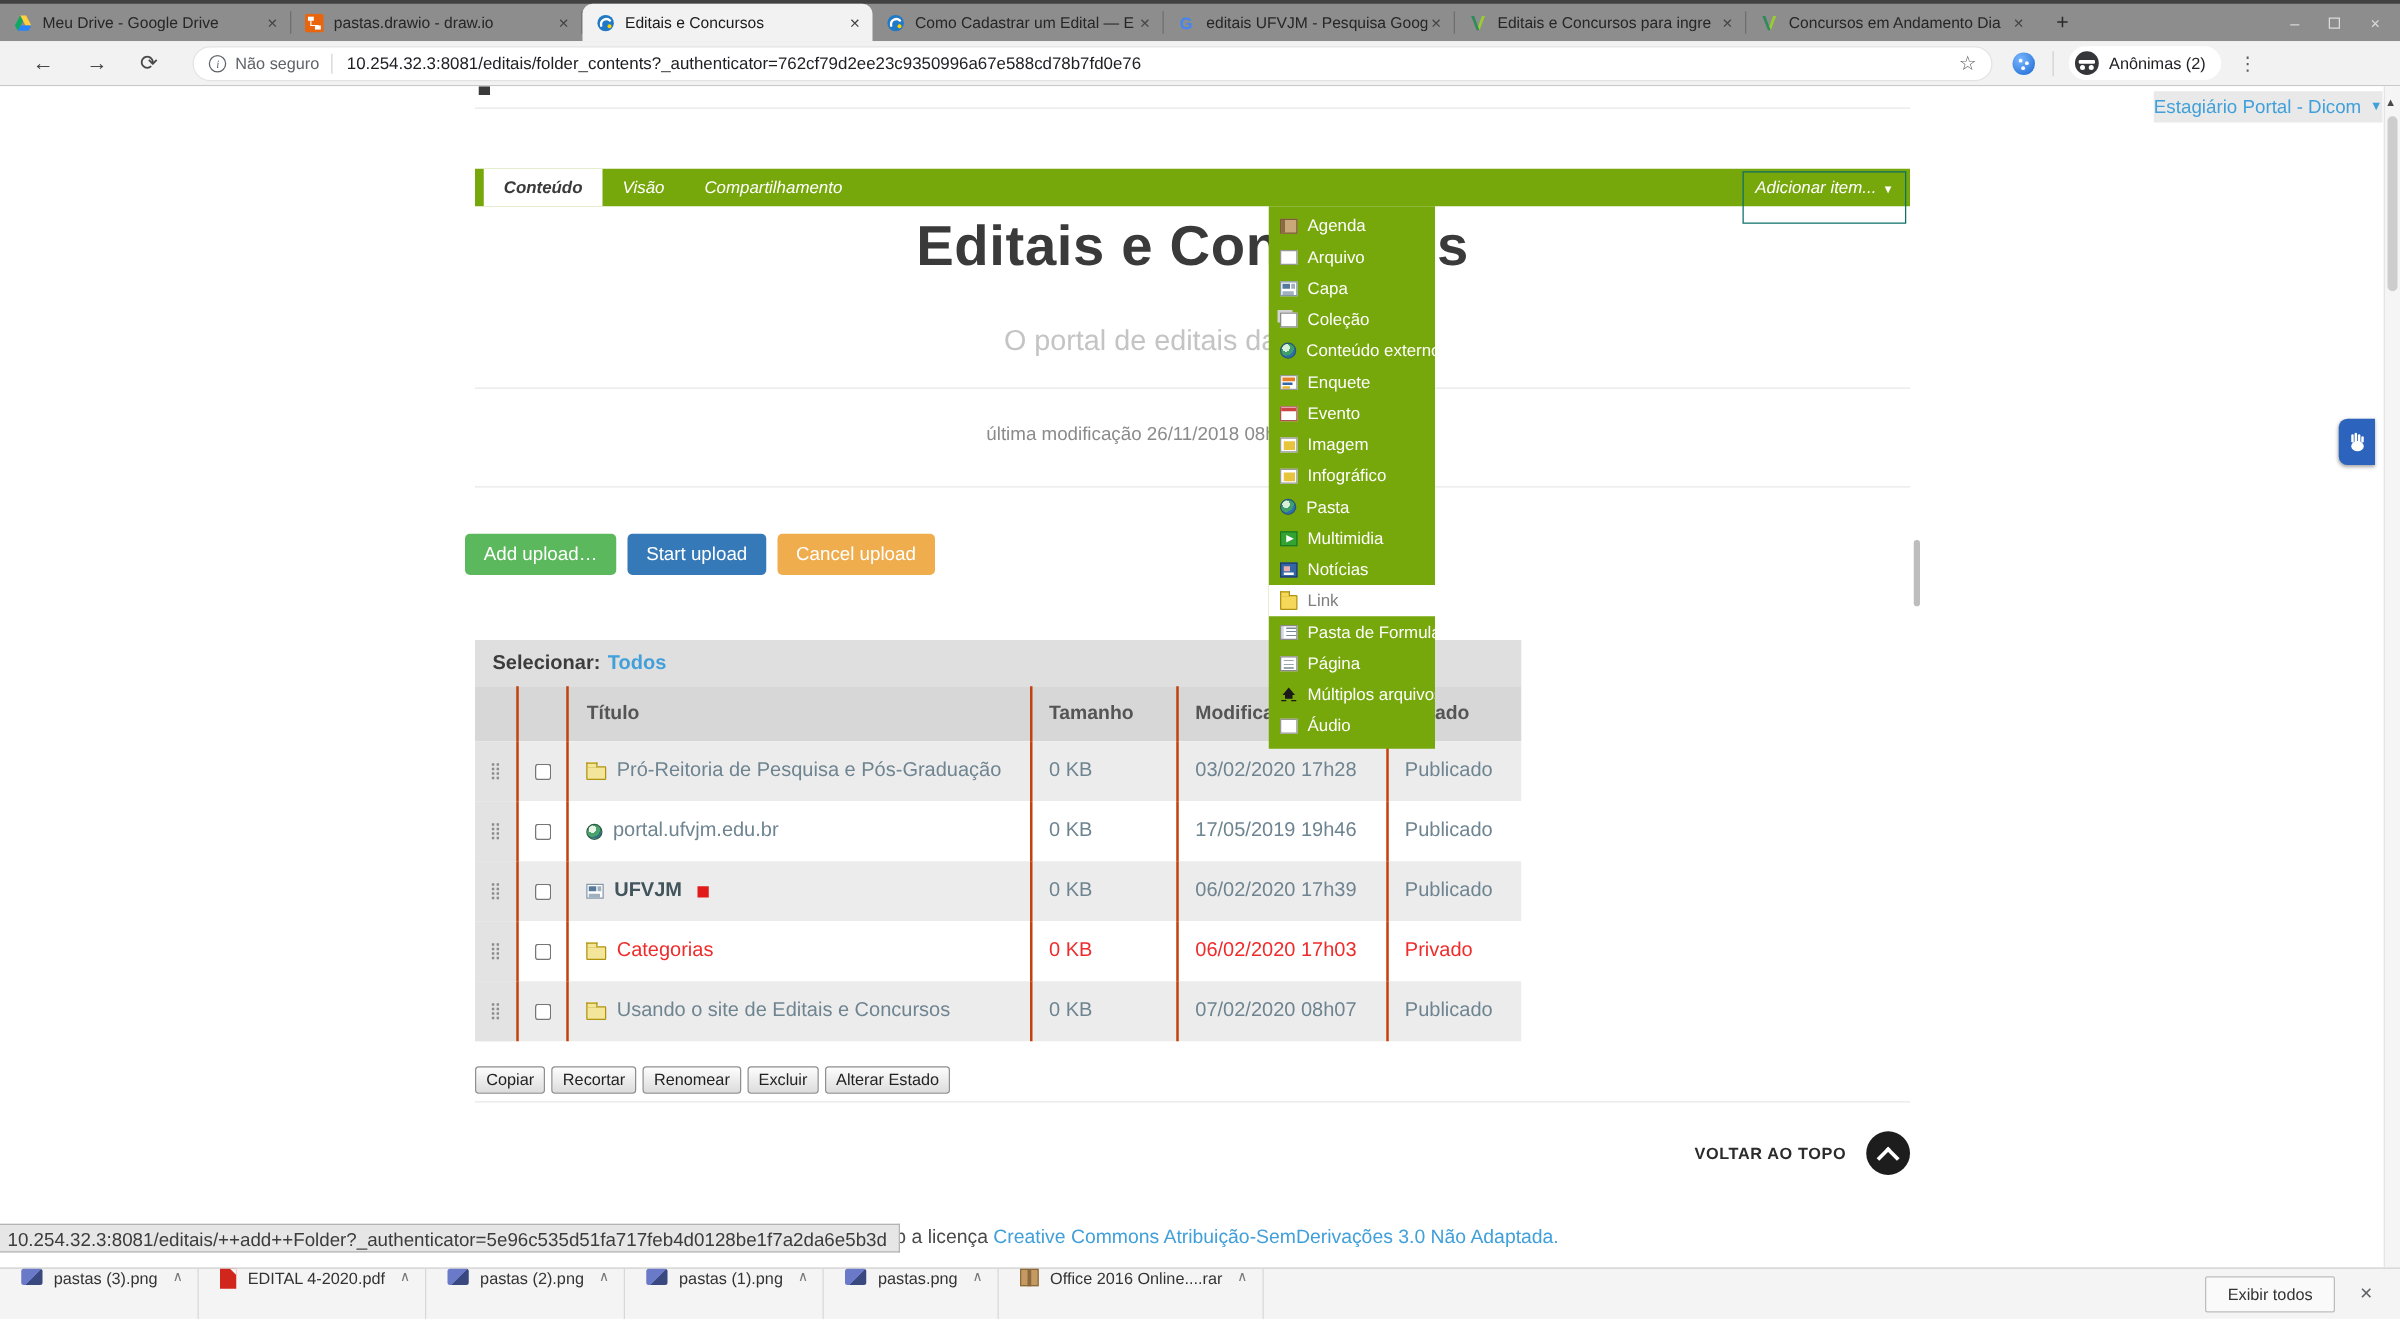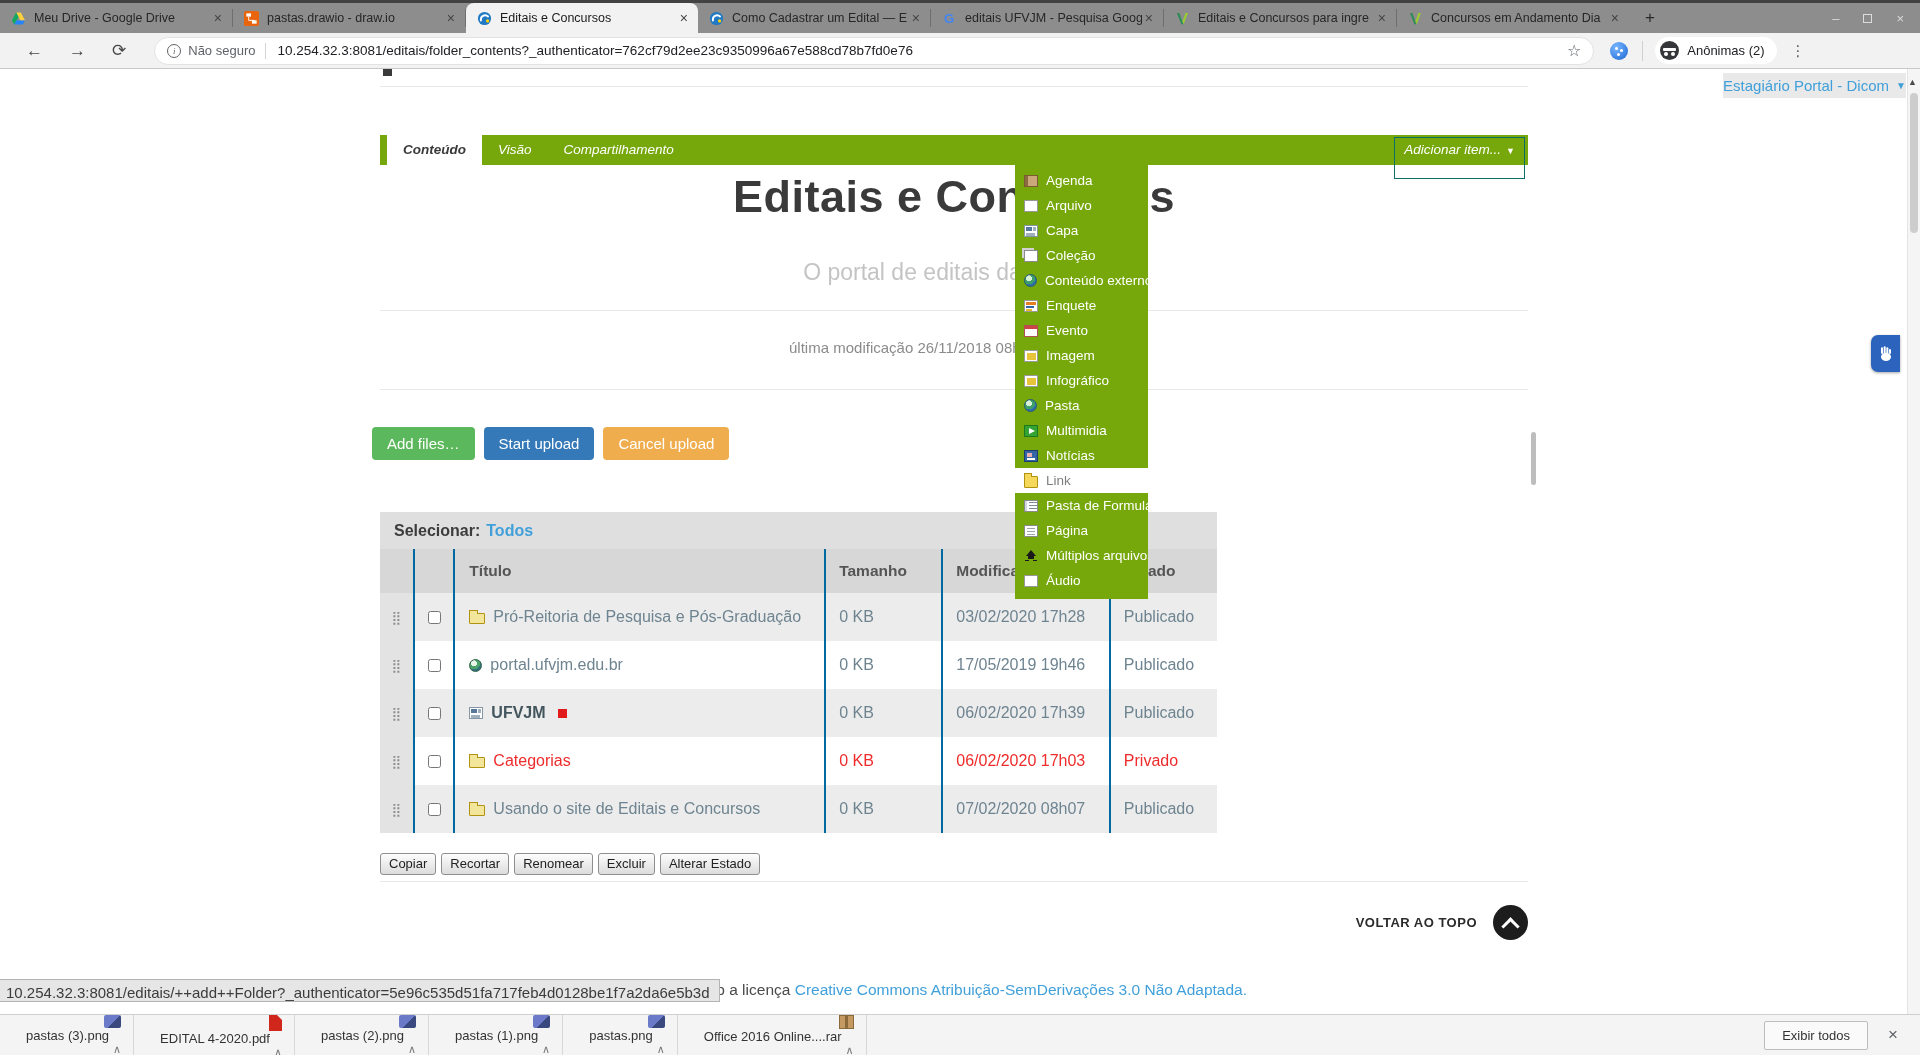--- a/index.html
+++ b/index.html
@@ -88,21 +88,21 @@
   .up-btn { padding:8px 15px; font-size:15px; border-radius:4px; color:#fff; border:none; cursor:pointer; font-family:inherit; }
   .up-add { background:#5cb85c; } .up-start { background:#3579b8; } .up-cancel { background:#f0ad4e; }
 
   .ctable { position:absolute; left:380px; top:443px; width:837px; font-size:16px; }
   .sel-band { height:37px; background:#dfdfdf; display:flex; align-items:center; padding-left:14px; font-size:16px; font-weight:bold; color:#3c3c3c; gap:6px; }
   .thead { height:44px; background:#d7d7d7; display:flex; align-items:center; font-weight:bold; color:#555; font-size:15.5px; }
   .cell { height:100%; display:flex; align-items:center; }
   .c0 { width:33px; justify-content:center; } .c1 { width:41px; justify-content:center; }
   .c2 { width:374px; padding-left:14px; } .c3 { width:118px; padding-left:13px; }
   .c4 { width:169px; padding-left:13px; } .c5 { width:109px; padding-left:13px; }
-  .thead .cell + .cell, .trow .cell + .cell { border-left:2px solid #0369a1; }
+  .thead .cell + .cell, .trow .cell + .cell { border-left:2px solid #c2410c; }
   .trow { height:48px; display:flex; align-items:center; }
   .trow.odd { background:#ececec; } .trow.even { background:#fff; }
   .trow .c0 { background:#e3e3e3; }
   .drag-handle { color:#8c8c8c; font-size:13px; cursor:grab; font-family:"DejaVu Sans",sans-serif; }
   .row-link { color:#6e8490; display:flex; align-items:center; gap:8px; cursor:pointer; }
   .row-text { color:#6e8490; }
   .trow.bold .row-link { font-weight:bold; color:#42545c; }
   .trow.private .row-link, .trow.private .row-text { color:#ef2b2b; }
   .marker { display:inline-block; width:9px; height:9px; background:#e11b1b; margin-left:4px; }
   .ric-folder { display:inline-block; width:16px; height:11px; background:#f3e59a; border:1px solid #b09310; border-radius:1px; position:relative; flex:none; margin-top:2px; }
@@ -119,21 +119,21 @@
   .back-top-circle { width:35px; height:35px; border-radius:50%; background:#1d1d1d; position:relative; cursor:pointer; }
   .back-top-circle::after { content:""; position:absolute; left:11px; top:15px; width:10px; height:10px; border-left:3px solid #fff; border-top:3px solid #fff; transform:rotate(45deg); }
 
   .footer-line { position:absolute; left:612px; top:912px; font-size:15.5px; color:#4a4a4a; white-space:nowrap; }
   .status-tip { position:absolute; left:0; top:910px; height:23px; background:#e6e6e6; border:1px solid #b4b4b4; border-left:none; font-size:15px; color:#3c3c3c; padding:4px 9px 0 6px; white-space:nowrap; z-index:6; }
 
   .vlibras { position:absolute; right:20px; top:266px; width:29px; height:37px; background:#2b63bd; border-radius:7px 0 0 7px; display:flex; align-items:center; justify-content:center; cursor:pointer; box-shadow:0 1px 3px rgba(0,0,0,.35); }
 
   
   #downloads { position:absolute; left:0; top:1014px; width:1920px; height:41px; background:#f4f4f4; border-top:1px solid #cfcfcf; display:flex; align-items:center; }
-  .dl-item { display:flex; align-items:flex-end; height:100%; padding:0 12px 0 17px; cursor:pointer;flex-direction:column; }
+  .dl-item { display:flex; align-items:flex-start; height:100%; padding:0 12px 0 17px; cursor:pointer; }
   .dl-name { font-size:13px; color:#333; margin:0 12px 0 9px; white-space:nowrap; }
   .dl-caret { font-size:11px; color:#777; }
   .dl-sep { width:1px; height:41px; background:#d8d8d8; flex:none; }
   .fi-img { width:17px; height:13px; border-radius:2px; background:linear-gradient(135deg,#6b79c9 0 55%,#39497f 55%); flex:none; }
   .fi-pdf { width:13px; height:16px; background:#d1261b; position:relative; flex:none; }
   .fi-pdf::after { content:""; position:absolute; right:0; top:0; border-left:5px solid #f4f4f4; border-bottom:5px solid transparent; transform:rotate(90deg); }
   .fi-rar { width:15px; height:14px; background:#c49a62; border:1px solid #8a6a3a; background-image:linear-gradient(#8a6a3a,#8a6a3a); background-size:3px 14px; background-position:5px 0; background-repeat:no-repeat; flex:none; }
   .show-all-btn { margin-left:auto; font-size:13px; color:#333; background:#fafafa; border:1px solid #bdbdbd; border-radius:2px; padding:6px 17px; cursor:pointer; font-family:inherit; }
   .dl-close { font-size:17px; color:#5f6368; margin:0 22px 0 20px; cursor:pointer; }
 </style>
@@ -342,21 +342,21 @@
   <div class="page-title">Editais e Concursos</div>
   <div class="page-subtitle">O portal de editais da UFVJM</div>
   <div class="hr" style="top:241px"></div>
   <div class="mod-line">
     <span>última modificação 26/11/2018 08h46 —</span>
     <span class="link-blue dotted">Histórico</span>
   </div>
   <div class="hr" style="top:320px"></div>
 
   <div class="upload-row">
-    <button class="up-btn up-add">Add files…</button>
+    <button class="up-btn up-add">Add upload…</button>
     <button class="up-btn up-start">Start upload</button>
     <button class="up-btn up-cancel">Cancel upload</button>
   </div>
 
   <div class="ctable">
     <div class="sel-band">
       <span>Selecionar:</span>
       <span class="link-blue">Todos</span>
     </div>
     <div class="thead">

